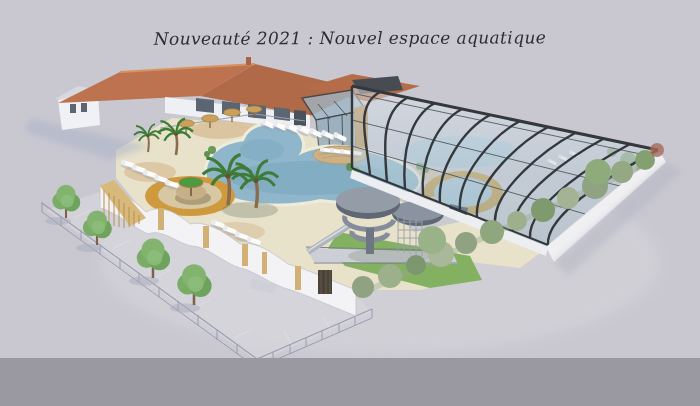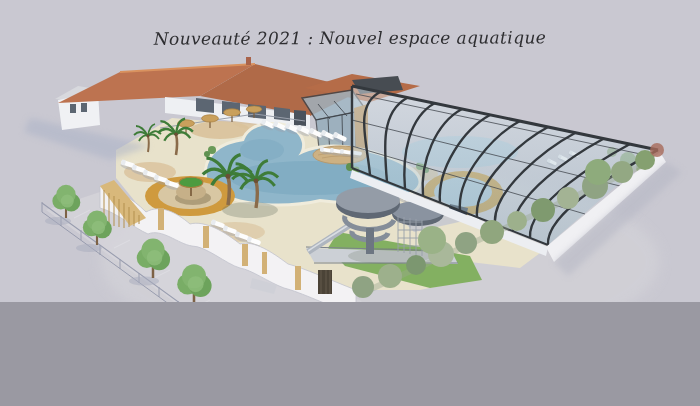--- a/index.html
+++ b/index.html
@@ -1,16 +1,16 @@
 <!DOCTYPE html>
 <html><head>
 <meta charset="utf-8">
 <style>
   html,body{margin:0;padding:0;background:#9a99a2;}
-  .stage{position:relative;width:700px;height:302px;overflow:hidden;
+  .stage{position:relative;width:700px;height:358px;overflow:hidden;
          background:radial-gradient(ellipse at 50% 60%, #cecdd6 0%, #c9c8d1 55%, #c2c1cb 100%);
          font-family:"DejaVu Sans", sans-serif;}
   .stage svg{position:absolute;left:0;top:0;}
   .title{position:absolute;top:28px;left:0;width:100%;text-align:center;
          font-family:"DejaVu Serif", serif;font-style:italic;font-size:17px;
          color:#2e2e31;letter-spacing:.4px;transform:rotate(-.2deg);}
 </style>
 </head>
 <body>
 

